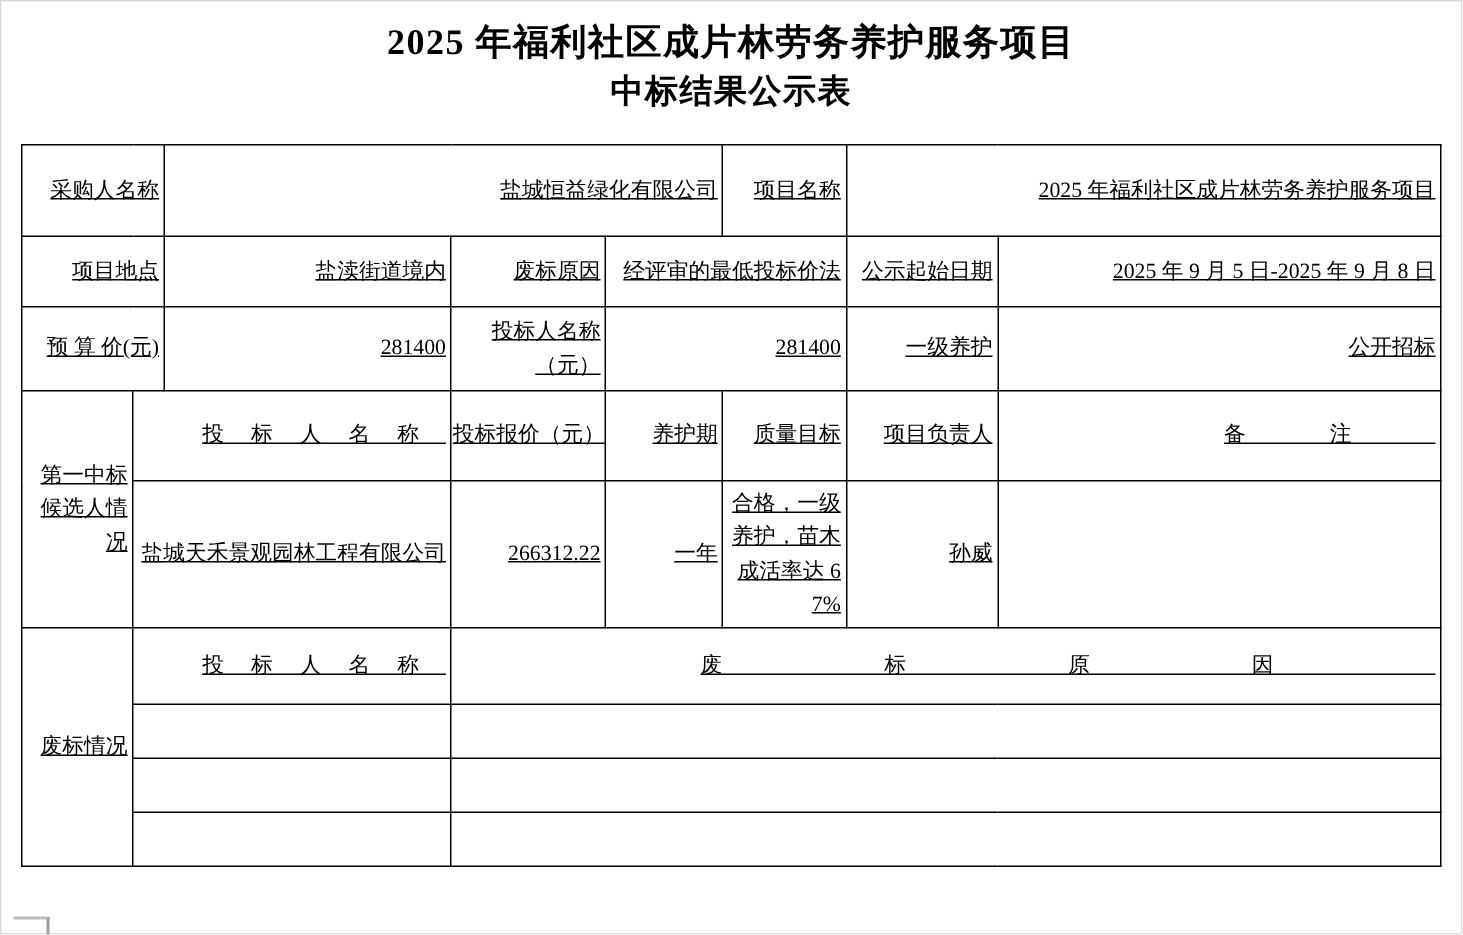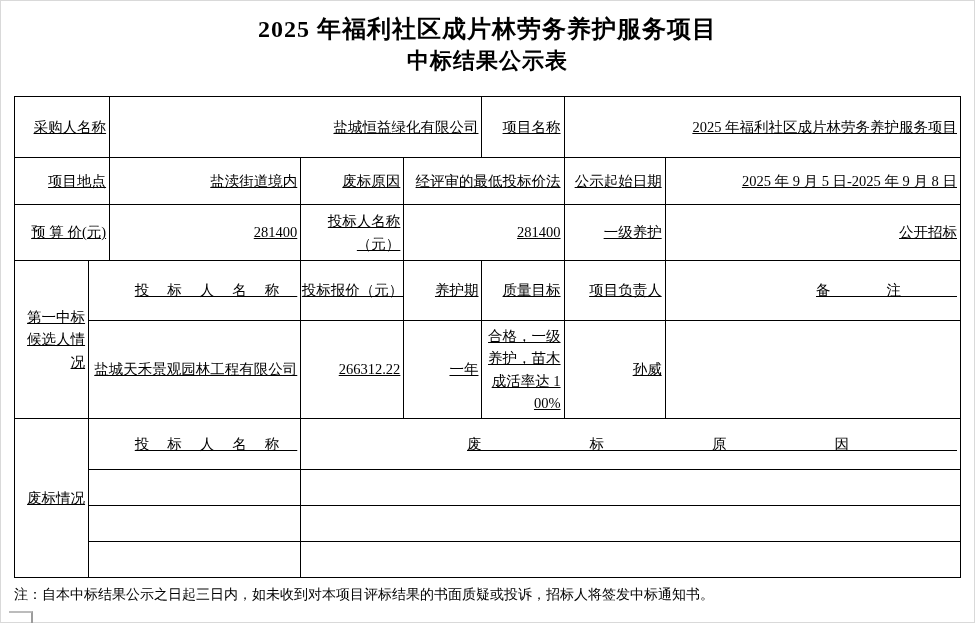--- a/index.html
+++ b/index.html
@@ -104,21 +104,21 @@
       <td>养护期</td>
       <td>质量目标</td>
       <td>项目负责人</td>
       <td class="ls56">备注</td>
     </tr>
 
     <tr class="h98">
       <td colspan="2" class="pad10">盐城天禾景观园林工程有限公司</td>
       <td>266312.22</td>
       <td>一年</td>
-      <td class="quality">合格，一级养护，苗木成活率达 100%</td>
+      <td class="quality">合格，一级养护，苗木成活率达 67%</td>
       <td>孙威</td>
       <td></td>
     </tr>
 
     <tr class="h51">
       <td rowspan="4">废标情况</td>
       <td colspan="2" class="ls18">投标人名称</td>
       <td colspan="5" class="ls108">废标原因</td>
     </tr>
 
@@ -130,17 +130,16 @@
       <td colspan="2"></td>
       <td colspan="5"></td>
     </tr>
     <tr class="h36">
       <td colspan="2"></td>
       <td colspan="5"></td>
     </tr>
   </tbody>
     </table>
 
-  <div class="footnote">注：自本中标结果公示之日起三日内，如未收到对本项目评标结果的书面质疑或投诉，招标人将签发中标通知书。</div>
 
   <div class="partial-box"></div>
 
 </div>
 
 </body></html>

